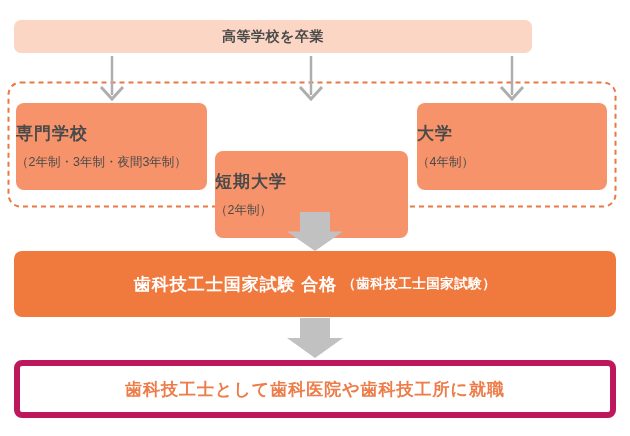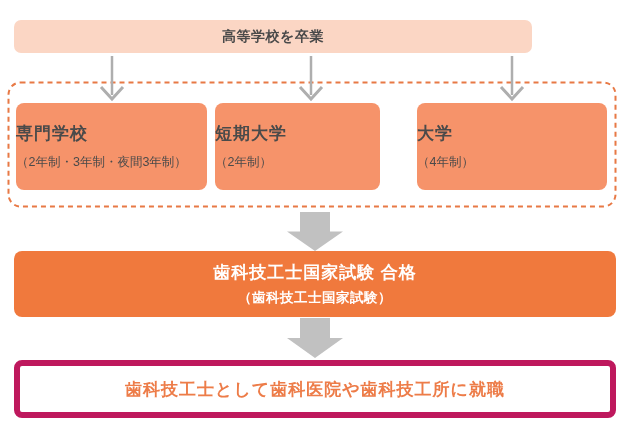--- a/index.html
+++ b/index.html
@@ -42,36 +42,36 @@
     background: #F6936A;
     border-radius: 8px;
     display: flex; flex-direction: column;
     justify-content: center;
     gap: 9px;
     z-index: 2;
   }
   .edu-box .edu-title { font-size: 17px; font-weight: 700; color: #4A4A4A; letter-spacing: 1px; }
   .edu-box .edu-sub   { font-size: 12.5px; font-weight: 400; color: #4A4A4A; letter-spacing: 0; }
   .edu-box-1 { left: 16px;  width: 191px; }
-  .edu-box-2 { left: 215px; width: 165px; }
+  .edu-box-2 { left: 215px; width: 193px; margin-top: 48px; }
   .edu-box-3 { left: 417px; width: 190px; }
 
   
   .thick-arrow { position: absolute; left: 287px; width: 56px; z-index: 3; }
   .thick-arrow-1 { top: 212px; height: 39px; }
   .thick-arrow-2 { top: 318px; height: 40px; }
 
   
   .exam-box {
     position: absolute;
     left: 14px; top: 251px;
     width: 602px; height: 66px;
     background: #F0793D;
     border-radius: 8px;
-    display: flex; flex-direction: column;
+    display: flex; flex-direction: row;
     align-items: center; justify-content: center;
     gap: 5px;
   }
   .exam-box .exam-title { font-size: 17px; font-weight: 700; color: #ffffff; letter-spacing: 1px; }
   .exam-box .exam-sub   { font-size: 13.5px; font-weight: 600; color: #ffffff; letter-spacing: 0.5px; }
 
   
   .career-box {
     position: absolute;
     left: 14px; top: 360px;

